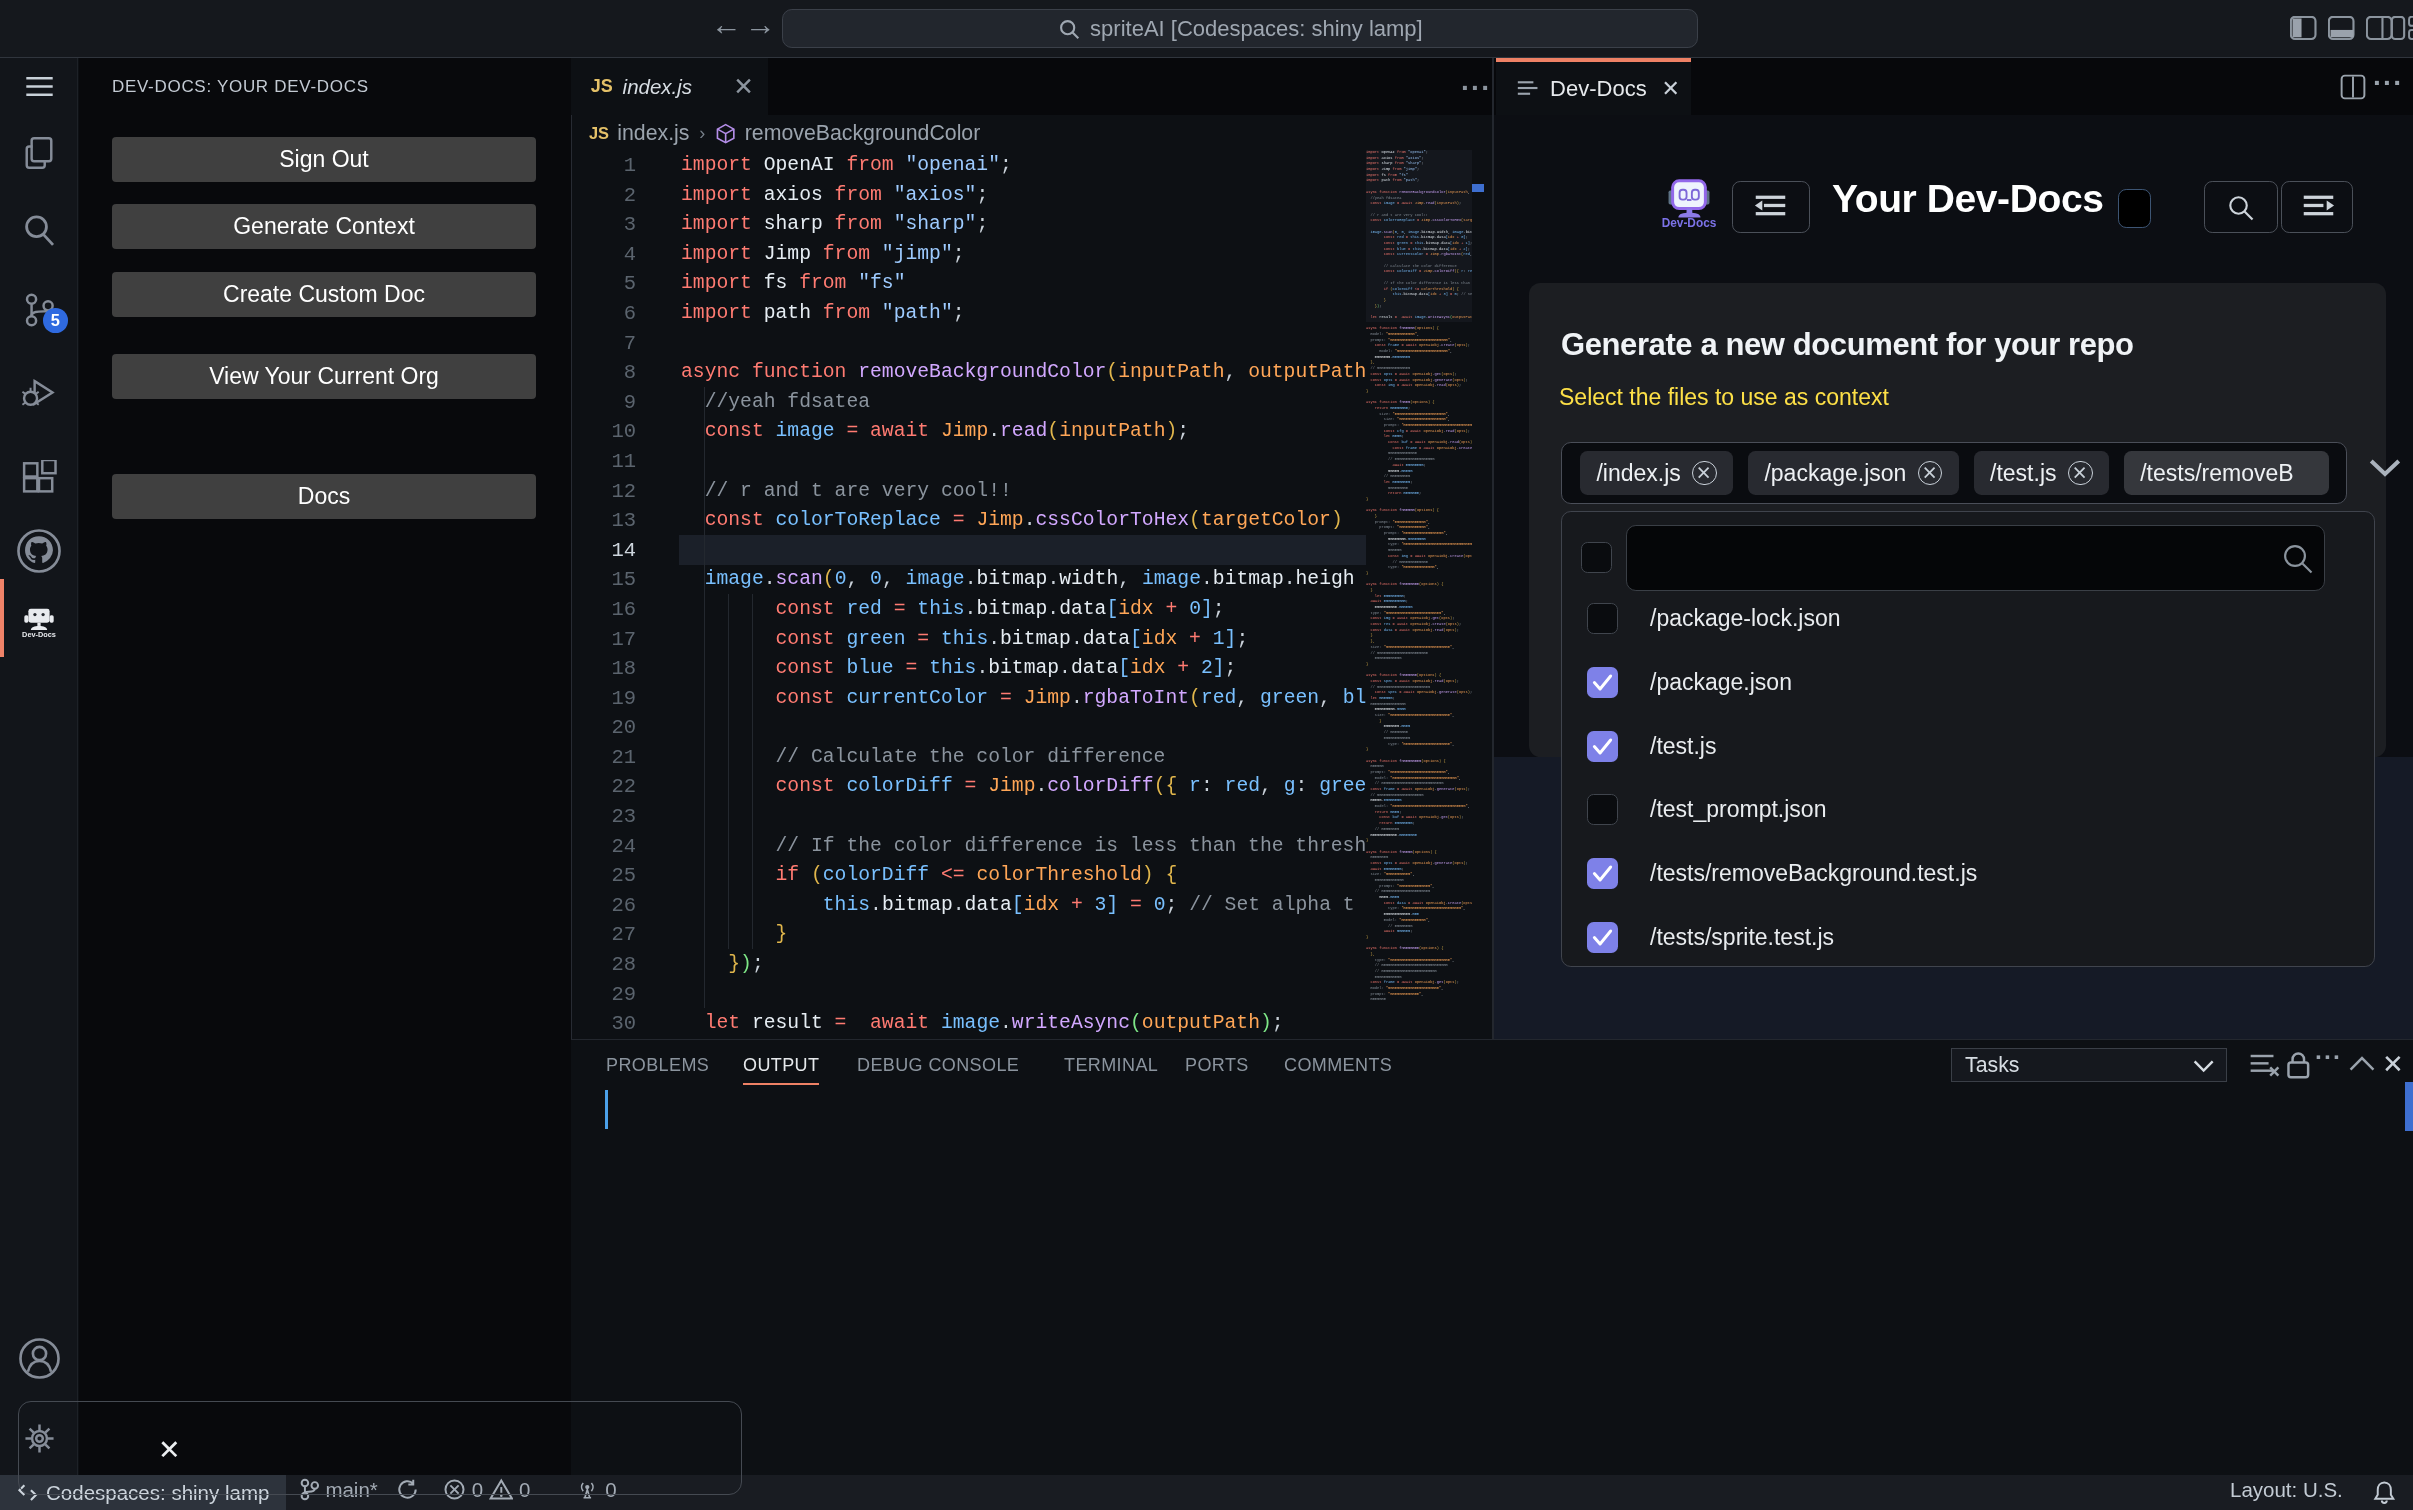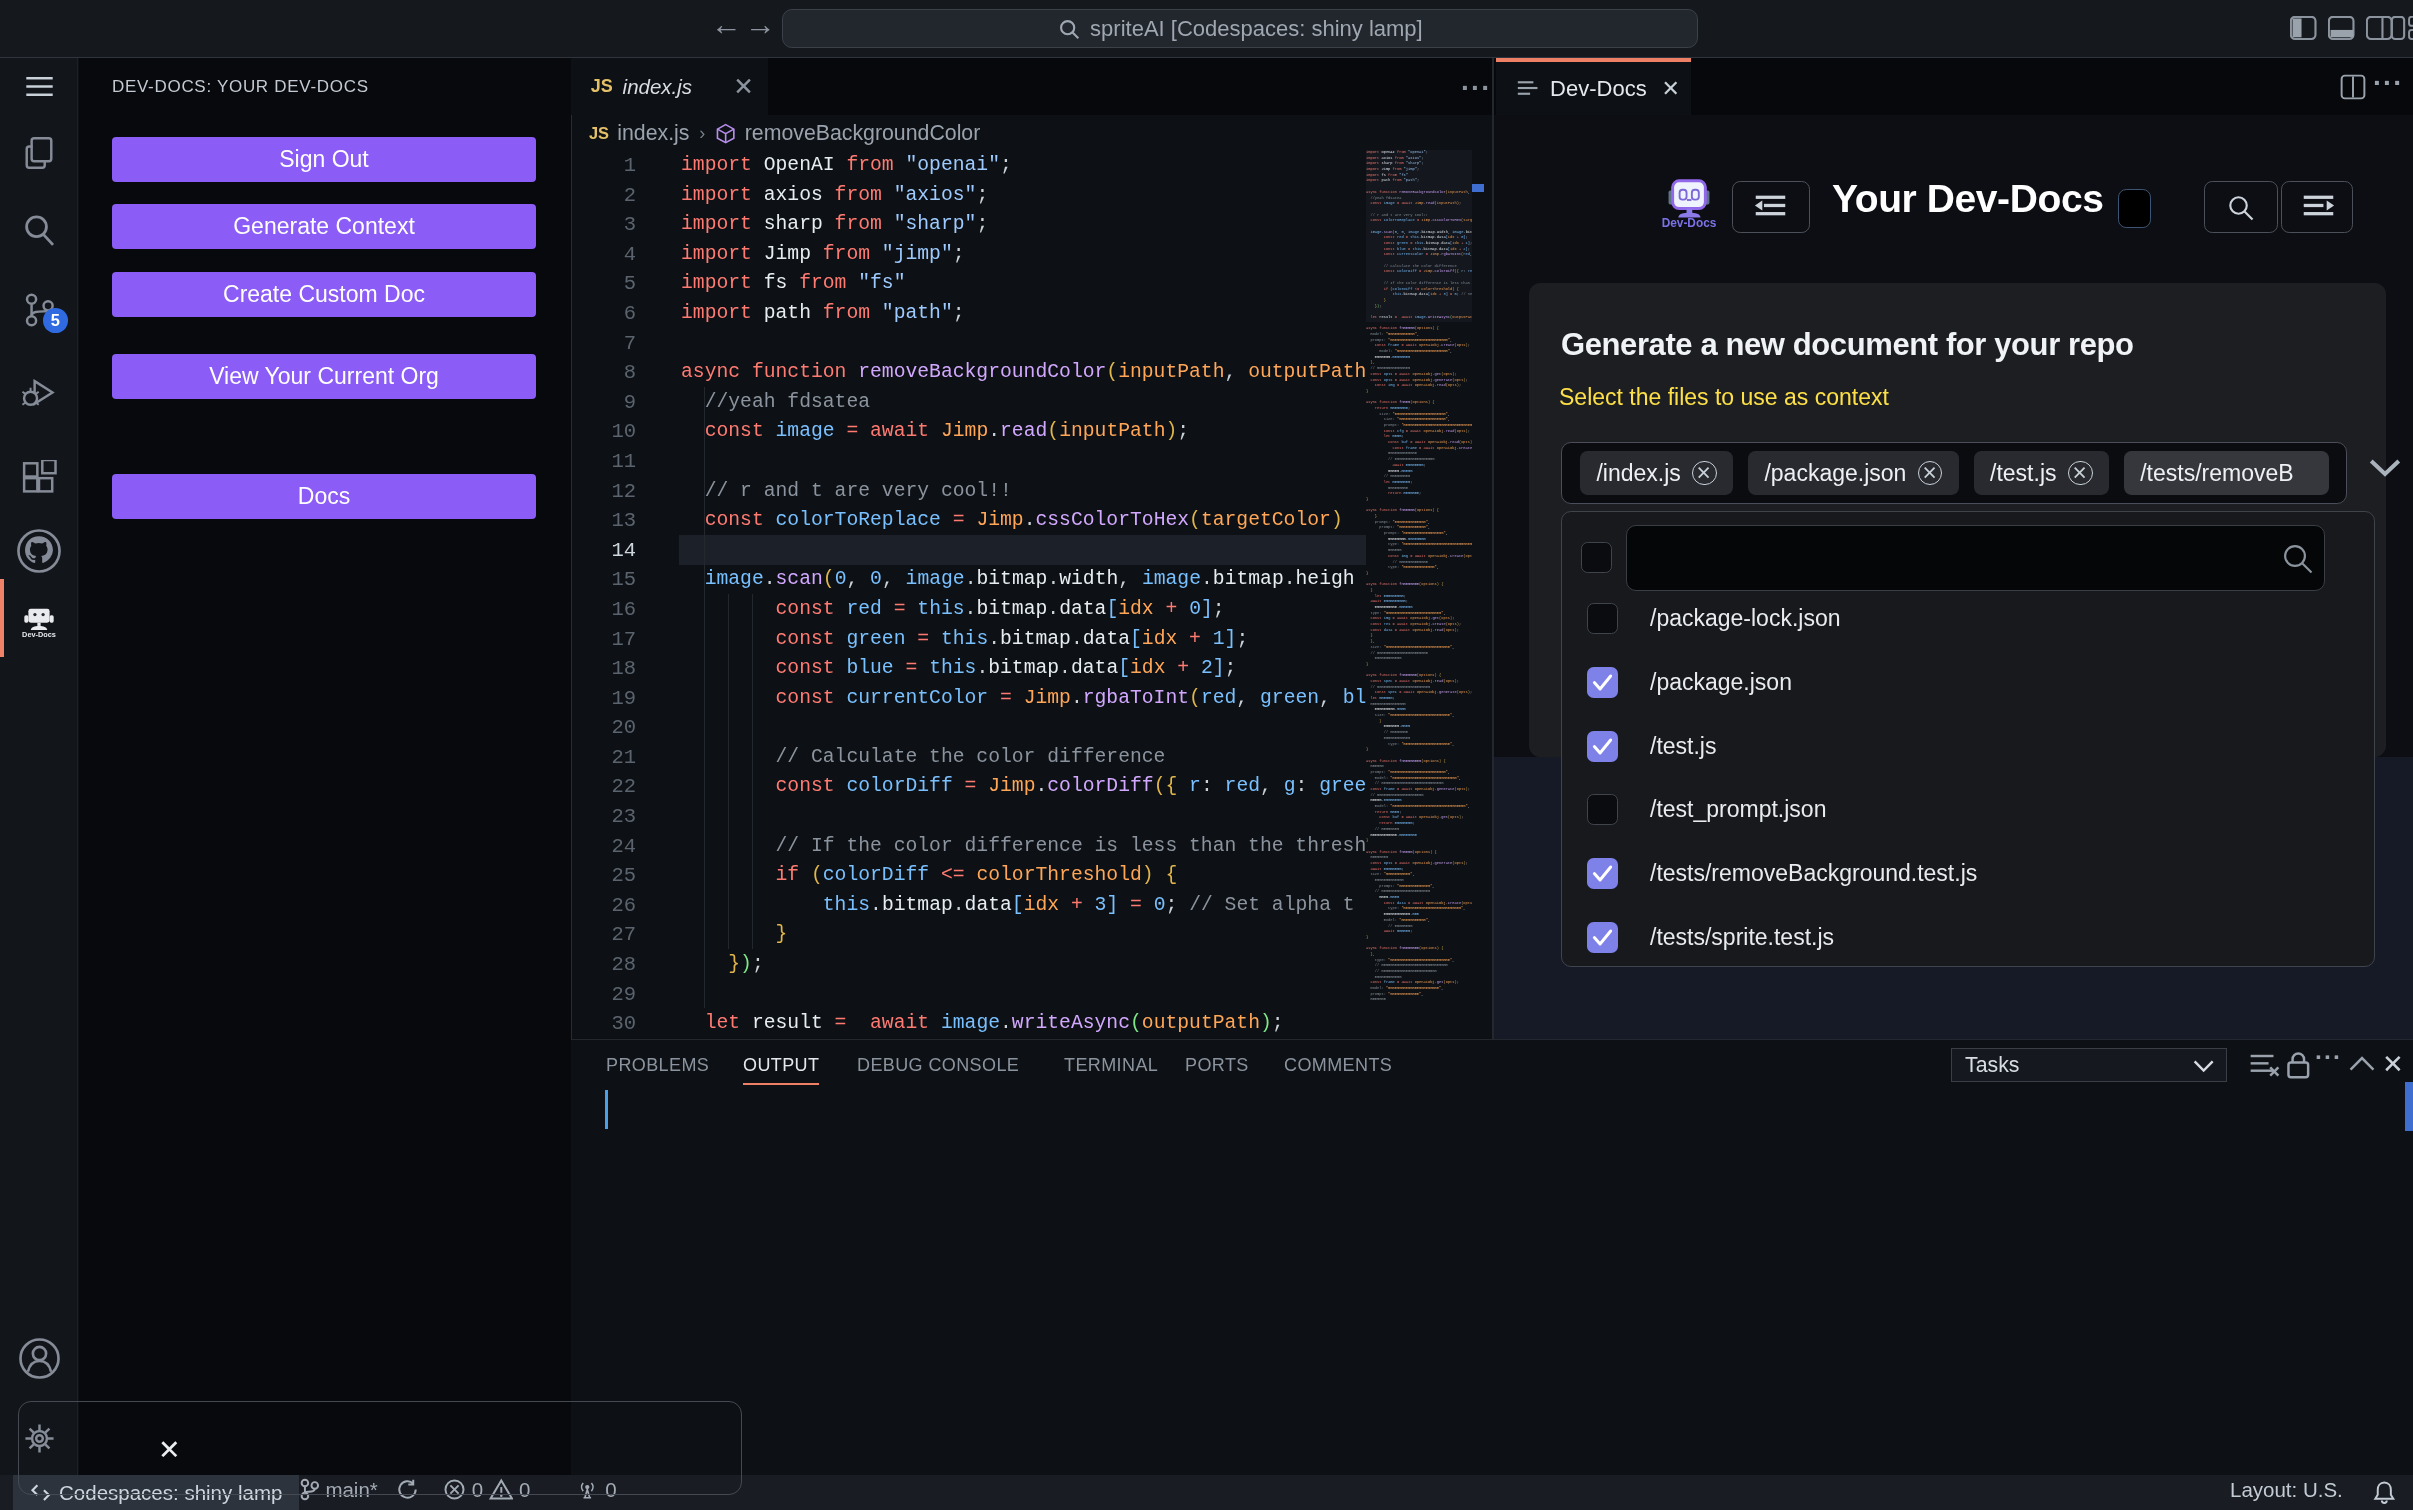--- a/index.html
+++ b/index.html
@@ -18,21 +18,21 @@
  color:#9fa7b1;font-size:22px;display:flex;align-items:center;justify-content:center}
 .navarrow{color:#8b949e;font-size:31px;top:6.6px}
 
 
 #actbar{left:0;top:58px;width:78px;height:1417px;background:#12151a;border-right:0.8px solid #1d2127}
 .aicon{left:0;width:78px;height:49px;display:flex;align-items:center;justify-content:center}
 
 
 #sidebar{left:79px;top:58px;width:493px;height:1417px;background:#08090c;border-right:1.6px solid #272b33}
 #sbtitle{left:112px;top:77px;color:#c3cad3;font-size:17px;letter-spacing:0.7px}
-.gbtn{left:112px;width:424px;height:45px;background:#8b5cf6;border-radius:4.1px;color:#fff;
+.gbtn{left:112px;width:424px;height:45px;background:#404040;border-radius:4.1px;color:#fff;
  font-size:23px;display:flex;align-items:center;justify-content:center}
 
 
 #tabbar{left:571px;top:58px;width:922px;height:57px;background:#07080b}
 #tab1{left:571px;top:58px;width:197px;height:57px;background:#0d1014;display:flex;align-items:center}
 #breadcrumb{left:589px;top:117px;height:33px;display:flex;align-items:center;color:#8b949e;font-size:21.3px}
 #gutter{left:571px;top:151px;width:65px}
 .gl{height:29.6px;line-height:29.6px;text-align:right;color:#5b646e;font-size:20.5px;font-family:"Liberation Mono",monospace}
 .glc{color:#cdd5dd}
 #codelines{left:681px;top:151px;width:685px;height:888px;overflow:hidden}
@@ -67,21 +67,21 @@
 
 
 #panel{left:571px;top:1039px;width:1842px;height:436px;background:#0d1014;border-top:1.6px solid #23272e}
 .ptab{color:#8b949e;font-size:18px;letter-spacing:0.4px;top:1055px}
 #tasksbox{left:1951px;top:1048px;width:276px;height:34px;background:#15181e;border:1.6px solid #3a3f47;border-radius:0;color:#d7dde3;font-size:21.3px;display:flex;align-items:center;padding-left:13px}
 #cursorbar{left:605px;top:1090px;width:3.3px;height:39px;background:#4ba0e8}
 #pscroll{left:2405px;top:1082px;width:8.2px;height:49px;background:#3e6fd0}
 
 
 #statusbar{left:0;top:1475px;width:2413px;height:35px;background:#191c22;color:#aab2bc;font-size:20.5px}
-#remote{left:13px;top:0;width:286px;height:35px;background:#2d333c;color:#ccd4dc;display:flex;align-items:center;justify-content:center;gap:8.2px}
+#remote{left:0;top:0;width:286px;height:35px;background:#2d333c;color:#ccd4dc;display:flex;align-items:center;justify-content:center;gap:8.2px}
 .sbit{top:1478px;color:#a3abb5;font-size:20.5px}
 
 
 #overlay{left:18px;top:1401px;width:724px;height:94px;border:1.6px solid #454a52;border-radius:13px}
 </style></head><body>
 <div id="root">
 
 <div class="abs" id="titlebar"></div>
 <div class="abs navarrow" style="left:711px">←</div>
 <div class="abs navarrow" style="left:745px">→</div>

